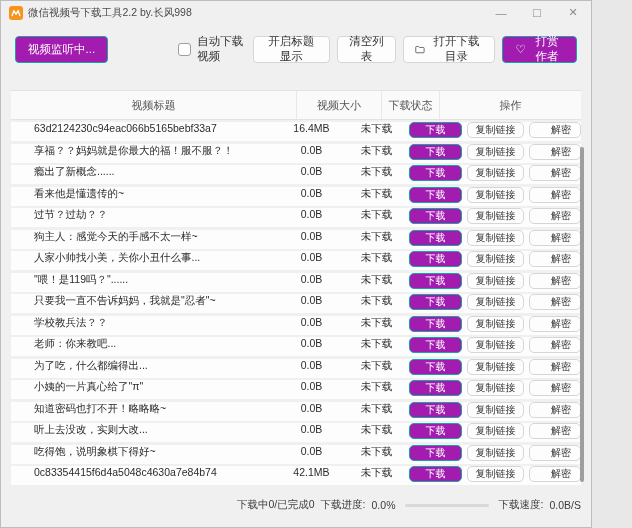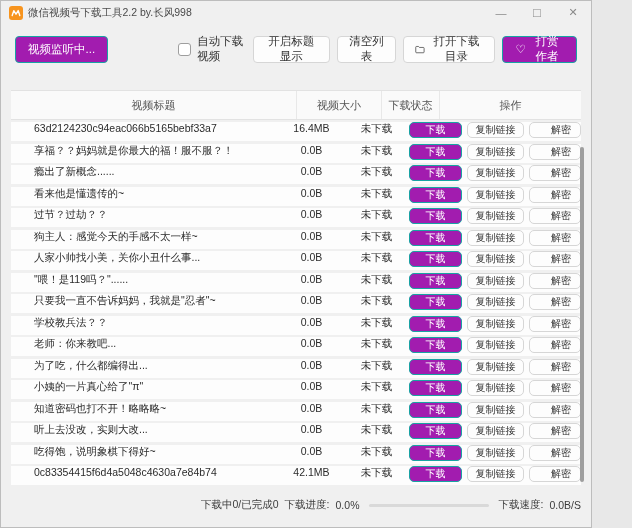--- a/index.html
+++ b/index.html
@@ -56,21 +56,21 @@
   .c-ops   { flex:1; display:flex; align-items:center; gap:5px; padding-left:6px; }
   .btn.sm { height:16px; font-size:10px; border-radius:5px; }
   .dl-btn   { width:53px; }
   .copy-btn { width:57px; }
   .dec-btn  { width:52px;padding-left:12px; }
 
   .scrollbar { position:absolute; right:7px; top:146px; width:4px; height:335px;
                background:#9e9e9e; border-radius:2px; }
 
   
-  .statusbar { flex:1; display:flex; align-items:center; padding:0 10px 4px 10px; gap:6px; }
+  .statusbar { flex:1; display:flex; align-items:center; padding:0 10px 4px 10px; gap:6px;margin-left:36px; }
   .sb-text { font-size:10.5px; color:#3c3c3c; white-space:nowrap; }
   .sb-counts { margin-left:190px; }
   .progress-track { flex:1; height:3px; background:#d9d9d9; border-radius:2px; margin:0 4px; overflow:hidden; }
   .progress-fill { height:100%; width:0%; background:#18a3a3; }
 </style>
 </head>
 <body>
 
 <div class="window">
 

